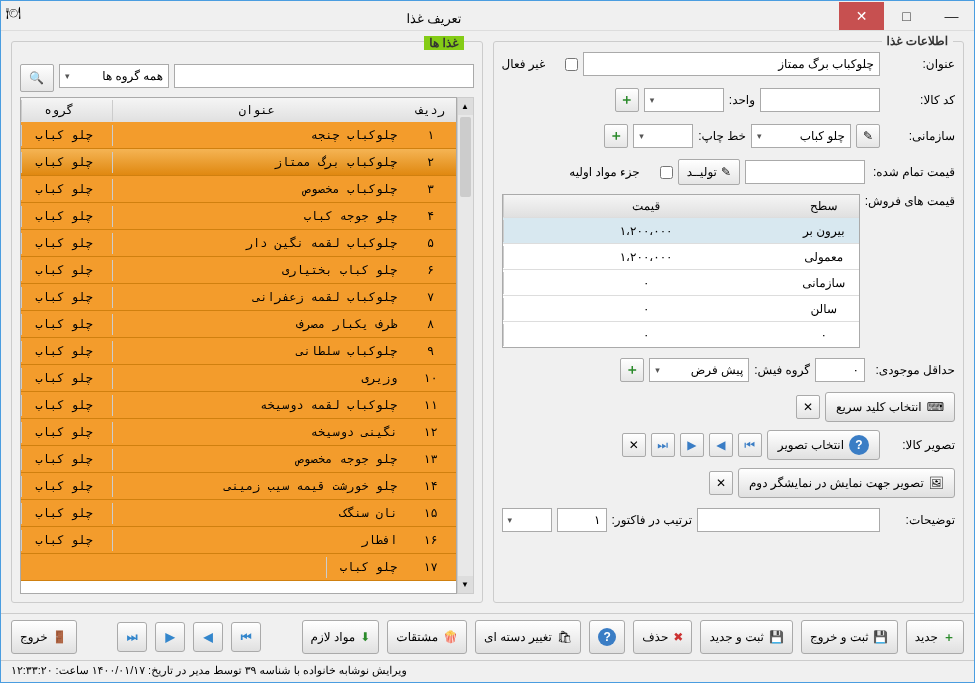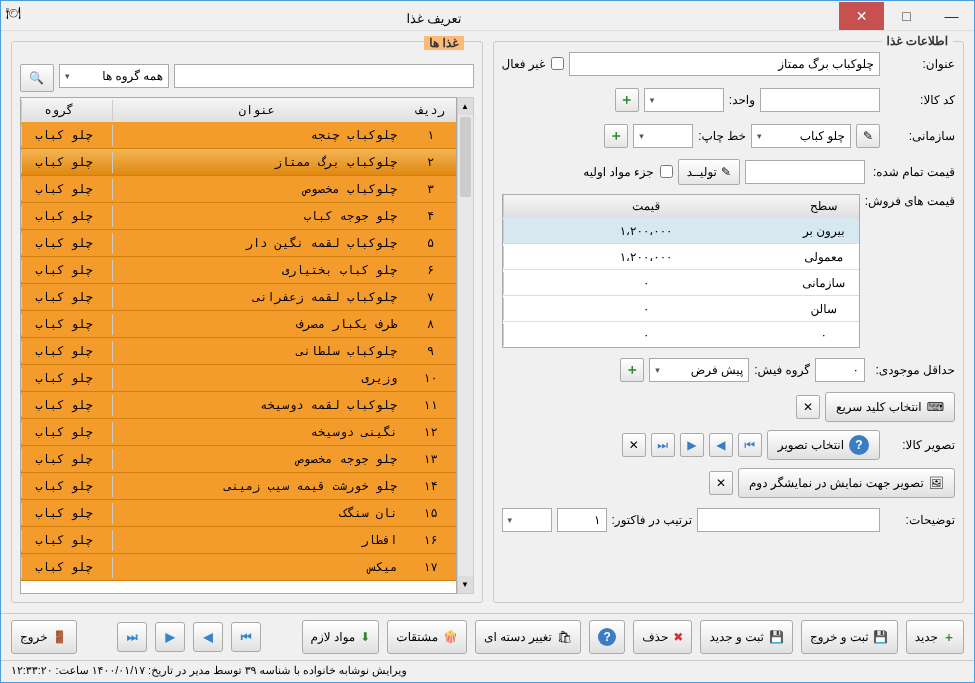--- a/index.html
+++ b/index.html
@@ -9,28 +9,28 @@
 .titlebar-left { display: flex; direction: ltr; }
 .titlebar-btn { width: 45px; height: 28px; display: flex; align-items: center; justify-content: center; cursor: pointer; }
 .titlebar-btn.close { background: #c75050; color: #fff; font-size: 14px; }
 .titlebar-btn.minmax { font-size: 14px; color: #333; }
 .titlebar-title { flex: 1; text-align: center; font-size: 13px; padding-top: 5px; }
 .titlebar-icon { width: 20px; height: 20px; margin-right: 8px; }
 .content { flex: 1; display: flex; gap: 10px; padding: 10px; overflow: hidden; }
 .panel-right { flex: 1; border: 1px solid #ccc; border-radius: 3px; padding: 8px; position: relative; display: flex; flex-direction: column; gap: 8px; }
 .panel-left { flex: 1; border: 1px solid #ccc; border-radius: 3px; padding: 8px; display: flex; flex-direction: column; }
 .panel-title { position: absolute; top: -8px; right: 10px; background: #f0f0f0; padding: 0 5px; font-weight: bold; color: #333; }
-.panel-title-left { position: relative; top: -14px; right: 10px; background: #fdba74; padding: 0 5px; font-weight: bold; color: #333; width: fit-content; }
+.panel-title-left { position: relative; top: -14px; right: 10px; background: #84cc16; padding: 0 5px; font-weight: bold; color: #333; width: fit-content; }
 .form-row { display: flex; align-items: center; gap: 5px; min-height: 28px; }
 .label { min-width: 70px; text-align: right; }
 .input-text { border: 1px solid #aaa; height: 24px; padding: 2px 5px; background: #fff; }
 .input-text.wide { flex: 1; }
 .input-text.med { width: 120px; }
 .input-text.sm { width: 50px; }
-.checkbox-wrap { display: flex; align-items: flex-start; gap: 6px; }
+.checkbox-wrap { display: flex; align-items: center; gap: 20px; }
 .dropdown { border: 1px solid #aaa; height: 24px; background: #fff; display: flex; align-items: center; padding: 0 5px; min-width: 50px; }
 .dropdown-arrow { color: #555; font-size: 9px; margin-right: auto; }
 .icon-btn { width: 24px; height: 24px; border: 1px solid #aaa; background: linear-gradient(#fff,#e5e5e5); display: flex; align-items: center; justify-content: center; cursor: pointer; border-radius: 2px; }
 .icon-btn.green { color: #2a8a2a; font-weight: bold; font-size: 14px; }
 .btn { height: 26px; border: 1px solid #aaa; background: linear-gradient(#fff,#e5e5e5); padding: 0 8px; display: flex; align-items: center; gap: 4px; cursor: pointer; border-radius: 2px; }
 .price-table { border: 1px solid #aaa; background: #fff; }
 .price-table .pth { display: flex; background: linear-gradient(#f5f5f5,#e0e0e0); }
 .price-table .ptc { border-left: 1px solid #ccc; padding: 4px; text-align: center; }
 .price-table .ptc.level { width: 70px; border-left: none; }
 .price-table .ptc.price { flex: 1; }
@@ -324,21 +324,20 @@
                 <div class="ftc name">نان سنگک</div>
                 <div class="ftc grp">چلو کباب</div>
               </div>
               <div class="ftr">
                 <div class="ftc idx">١۶</div>
                 <div class="ftc name">افطار</div>
                 <div class="ftc grp">چلو کباب</div>
               </div>
               <div class="ftr">
                 <div class="ftc idx">١٧</div>
-                <div class="ftc name">میکس</div>
                 <div class="ftc grp">چلو کباب</div>
               </div>
             </div>
         </div>
       </div>
     </div>
 
   </div>
 
   <div class="bottom-toolbar">

